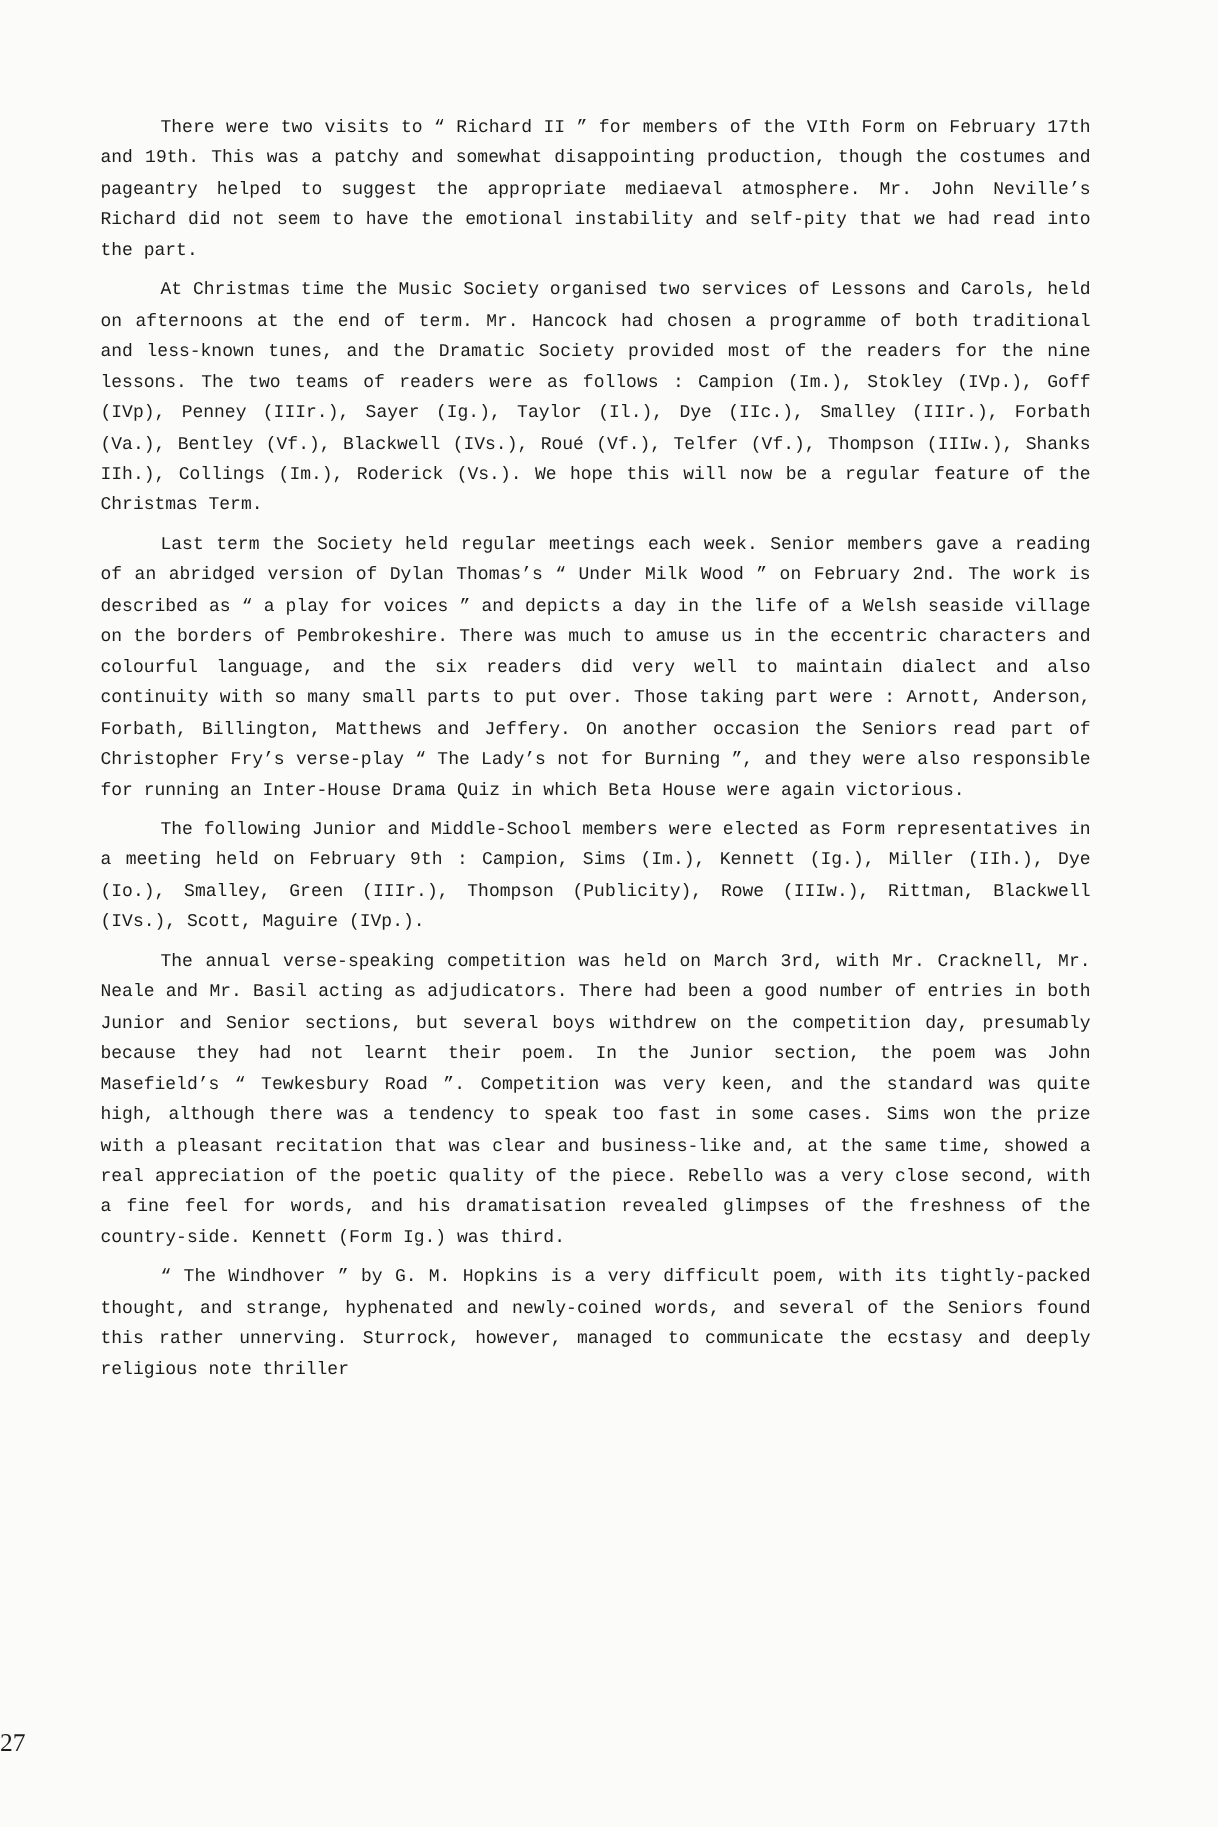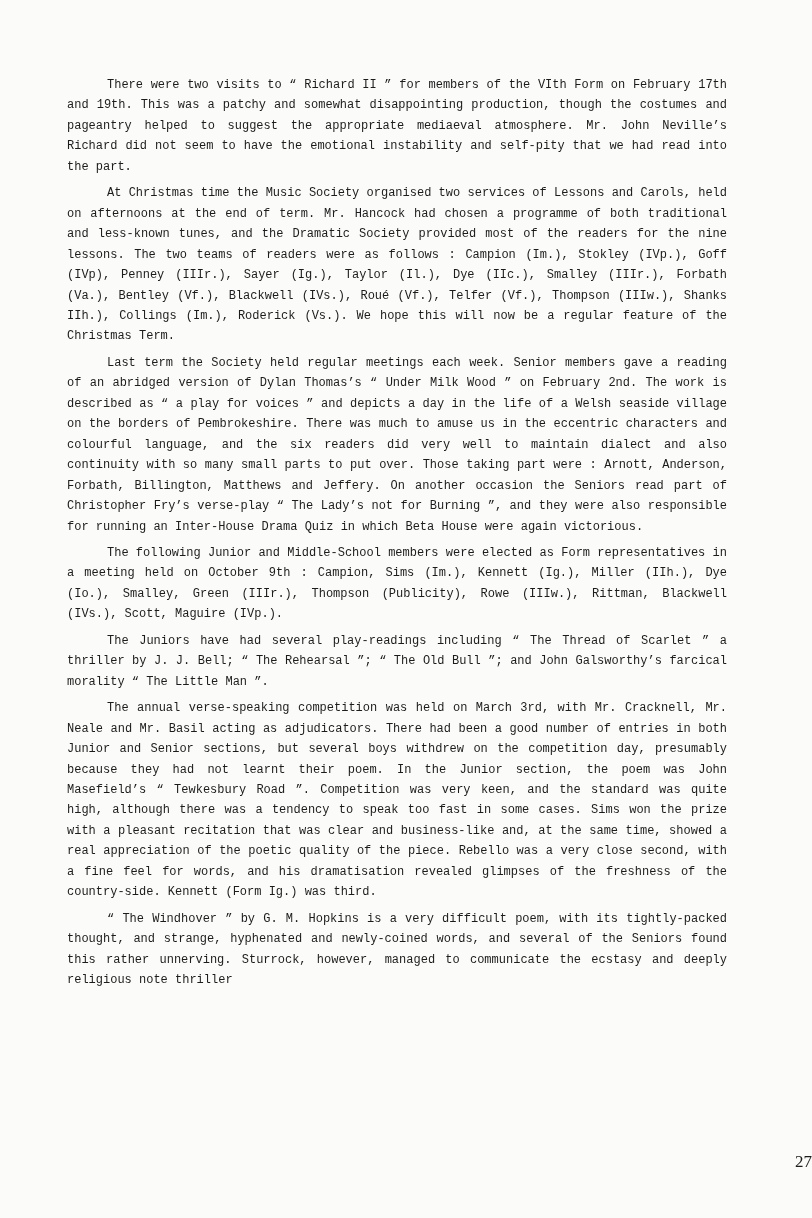--- a/index.html
+++ b/index.html
@@ -24,32 +24,31 @@
     }
     .page p {
       margin: 0 0 6px 0;
       text-indent: 40px;
     }
     .page-number {
       position: absolute;
       left: 0;
       width: 812px;
       top: 1152px;
-      text-align: right;
+      text-align: left;
       font-family: "Liberation Serif", "DejaVu Serif", serif;
       font-size: 17px;
       color: #1c1c1c;
     }
   </style>
 </head>
 <body>
 
 <div class="page">
   <p>There were two visits to “ Richard II ” for members of the VIth Form on February 17th and 19th.  This was a patchy and somewhat disappointing production, though the costumes and pageantry helped to suggest the appropriate mediaeval atmosphere.  Mr. John Neville’s Richard did not seem to have the emotional instability and self-pity that we had read into the part.</p>
   <p>At Christmas time the Music Society organised two services of Lessons and Carols, held on afternoons at the end of term.  Mr. Hancock had chosen a programme of both traditional and less-known tunes, and the Dramatic Society provided most of the readers for the nine lessons.  The two teams of readers were as follows : Campion (Im.), Stokley (IVp.), Goff (IVp), Penney (IIIr.), Sayer (Ig.), Taylor (Il.), Dye (IIc.), Smalley (IIIr.), Forbath (Va.), Bentley (Vf.), Blackwell (IVs.), Roué (Vf.), Telfer (Vf.), Thompson (IIIw.), Shanks IIh.), Collings (Im.), Roderick (Vs.).  We hope this will now be a regular feature of the Christmas Term.</p>
   <p>Last term the Society held regular meetings each week.  Senior members gave a reading of an abridged version of Dylan Thomas’s “ Under Milk Wood ” on February 2nd.  The work is described as “ a play for voices ” and depicts a day in the life of a Welsh seaside village on the borders of Pembrokeshire.  There was much to amuse us in the eccentric characters and colourful language, and the six readers did very well to maintain dialect and also continuity with so many small parts to put over.  Those taking part were : Arnott, Anderson, Forbath, Billington, Matthews and Jeffery.  On another occasion the Seniors read part of Christopher Fry’s verse-play “ The Lady’s not for Burning ”, and they were also responsible for running an Inter-House Drama Quiz in which Beta House were again victorious.</p>
-  <p>The following Junior and Middle-School members were elected as Form representatives in a meeting held on October 9th : Campion, Sims (Im.), Kennett (Ig.), Miller (IIh.), Dye (Io.), Smalley, Green (IIIr.), Thompson (Publicity), Rowe (IIIw.), Rittman, Blackwell (IVs.), Scott, Maguire (IVp.).</p>
-  <p>The Juniors have had several play-readings including “ The Thread of Scarlet ” a thriller by J. J. Bell; “ The Rehearsal ”; “ The Old Bull ”; and John Galsworthy’s farcical morality “ The Little Man ”.</p>
+  <p>The following Junior and Middle-School members were elected as Form representatives in a meeting held on February 9th : Campion, Sims (Im.), Kennett (Ig.), Miller (IIh.), Dye (Io.), Smalley, Green (IIIr.), Thompson (Publicity), Rowe (IIIw.), Rittman, Blackwell (IVs.), Scott, Maguire (IVp.).</p>
   <p>The annual verse-speaking competition was held on March 3rd, with Mr. Cracknell, Mr. Neale and Mr. Basil acting as adjudicators.  There had been a good number of entries in both Junior and Senior sections, but several boys withdrew on the competition day, presumably because they had not learnt their poem.  In the Junior section, the poem was John Masefield’s “ Tewkesbury Road ”.  Competition was very keen, and the standard was quite high, although there was a tendency to speak too fast in some cases.  Sims won the prize with a pleasant recitation that was clear and business-like and, at the same time, showed a real appreciation of the poetic quality of the piece.  Rebello was a very close second, with a fine feel for words, and his dramatisation revealed glimpses of the freshness of the country-side.  Kennett (Form Ig.) was third.</p>
   <p>“ The Windhover ” by G. M. Hopkins is a very difficult poem, with its tightly-packed thought, and strange, hyphenated and newly-coined words, and several of the Seniors found this rather unnerving.  Sturrock, however, managed to communicate the ecstasy and deeply religious note thriller</p>
 </div>
 
 <div class="page-number">27</div>
 
 </body></html>

